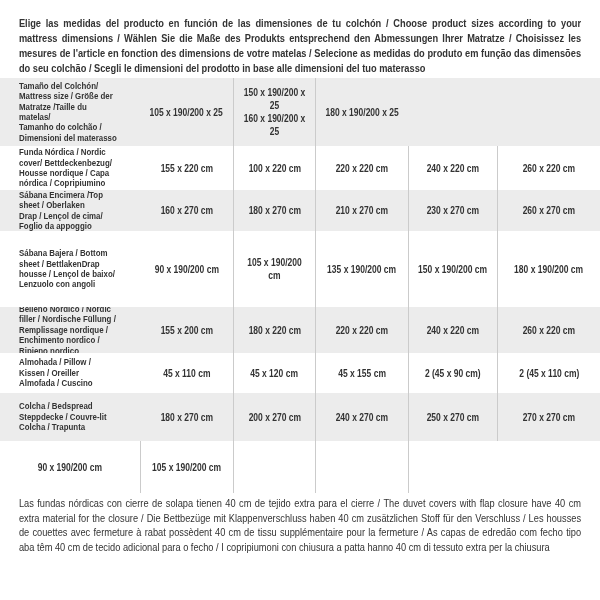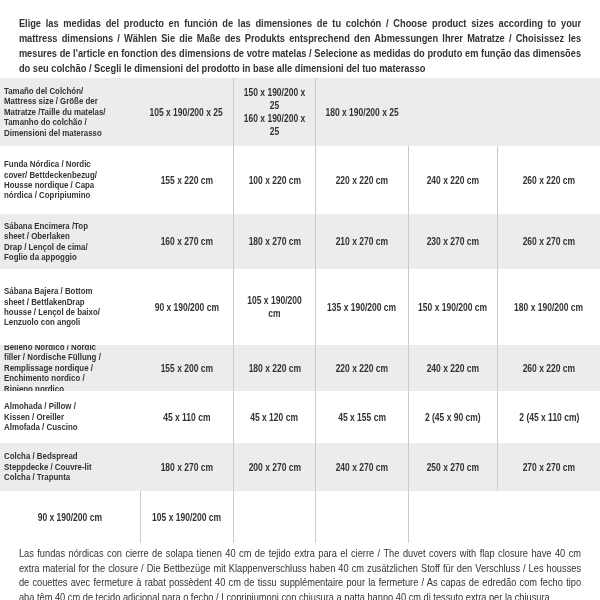--- a/index.html
+++ b/index.html
@@ -18,27 +18,27 @@
     text-align:justify;
     font-size:10.3px;
     line-height:15px;
   }
   .intro { margin-top:16px; font-weight:700; }
   .footnote { margin-top:4px; font-weight:400; line-height:14.5px; }
 
   .table { margin-top:2px; width:600px; }
   .row { display:grid; grid-template-columns:140px 93px 82px 93px 89px 103px; }
   .row:nth-child(odd) { background:#ececec; }
-  .r1{height:68px}.r2{height:68px}.r3{height:55px}.r4{height:76px}
-  .r5{height:46px}.r6{height:52px}.r7{height:48px}.r8{height:52px}
+  .r1{height:68px}.r2{height:44px}.r3{height:41px}.r4{height:76px}
+  .r5{height:46px}.r6{height:40px}.r7{height:48px}.r8{height:52px}
 
   .cell { display:flex; align-items:center; overflow:hidden; }
   .cell span { display:inline-block; white-space:pre-line; }
 
-  .label { padding-left:4px; }
+  .label { padding-left:19px; }
   .label span {
     font-size:9.5px; font-weight:700; line-height:10.4px;
     transform:scaleX(0.83); transform-origin:left center;
   }
   .val { justify-content:center; }
   .val span {
     font-size:10px; font-weight:700; line-height:13px; text-align:center;
     transform:scaleX(0.85); transform-origin:center center;
   }
   .val + .val { border-left:1px solid #cbcbcb; }

